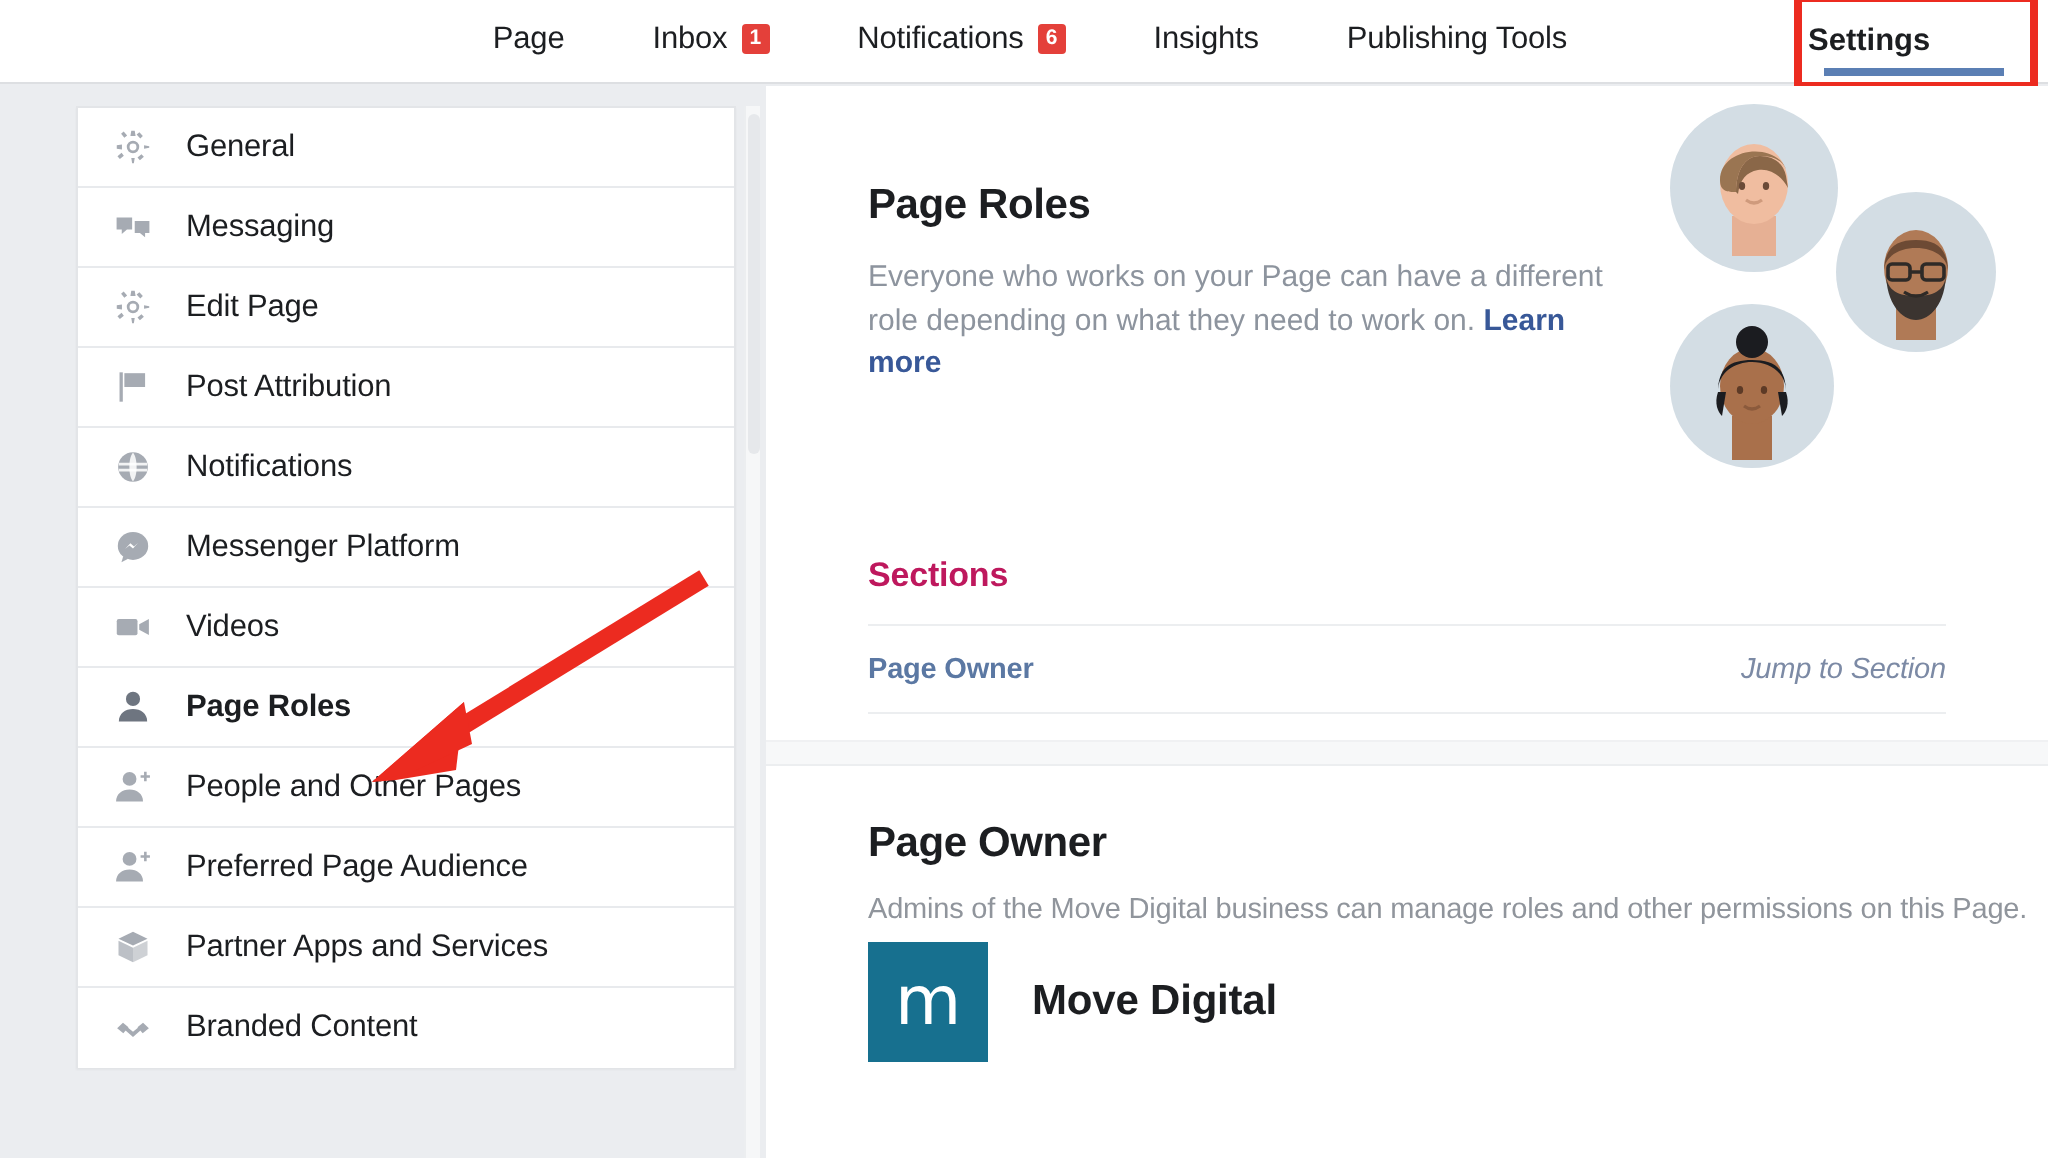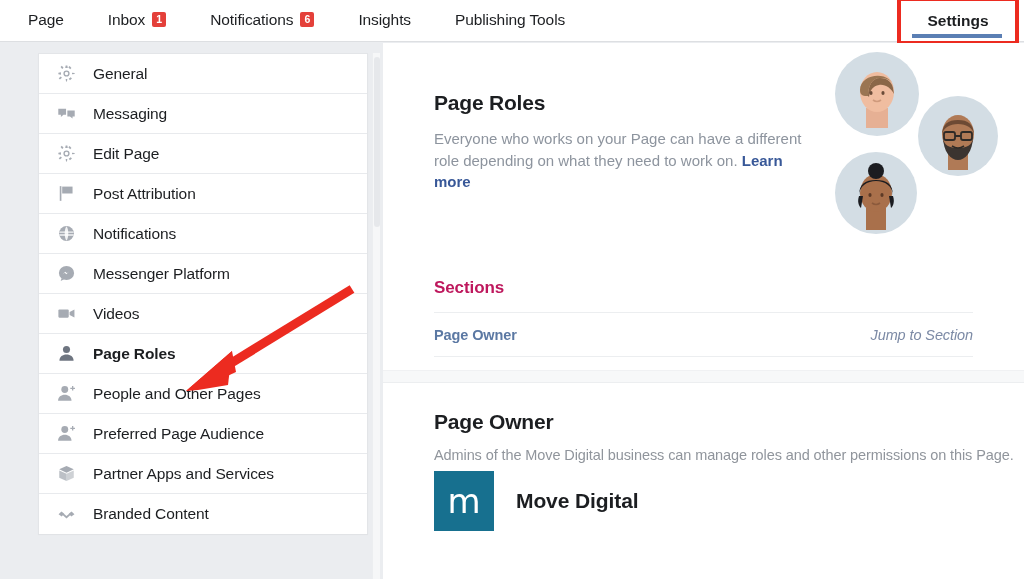--- a/index.html
+++ b/index.html
@@ -27,20 +27,21 @@
     height: 42px;
     background: #ffffff;
     border-bottom: 1px solid #dddfe2;
   }
 
   .nav-items {
     display: flex;
     align-items: flex-start;
     height: 42px;
     padding-left: 6px;
+    justify-content: center;
   }
 
   .nav-item {
     position: relative;
     display: flex;
     align-items: center;
     gap: 7px;
     height: 39px;
     padding: 0 22px;
     font-size: 15.5px;
@@ -65,21 +66,21 @@
   }
 
   
   #settings-tab {
     position: absolute;
     right: 12px; top: 0;
     width: 108px;
     height: 41px;
     display: flex;
     align-items: center;
-    justify-content: center;
+    justify-content: flex-start;
     font-size: 15.5px;
     font-weight: bold;
     color: #1c1e21;
     cursor: pointer;
   }
 
   #settings-underline {
     position: absolute;
     right: 22px;
     top: 34px;

